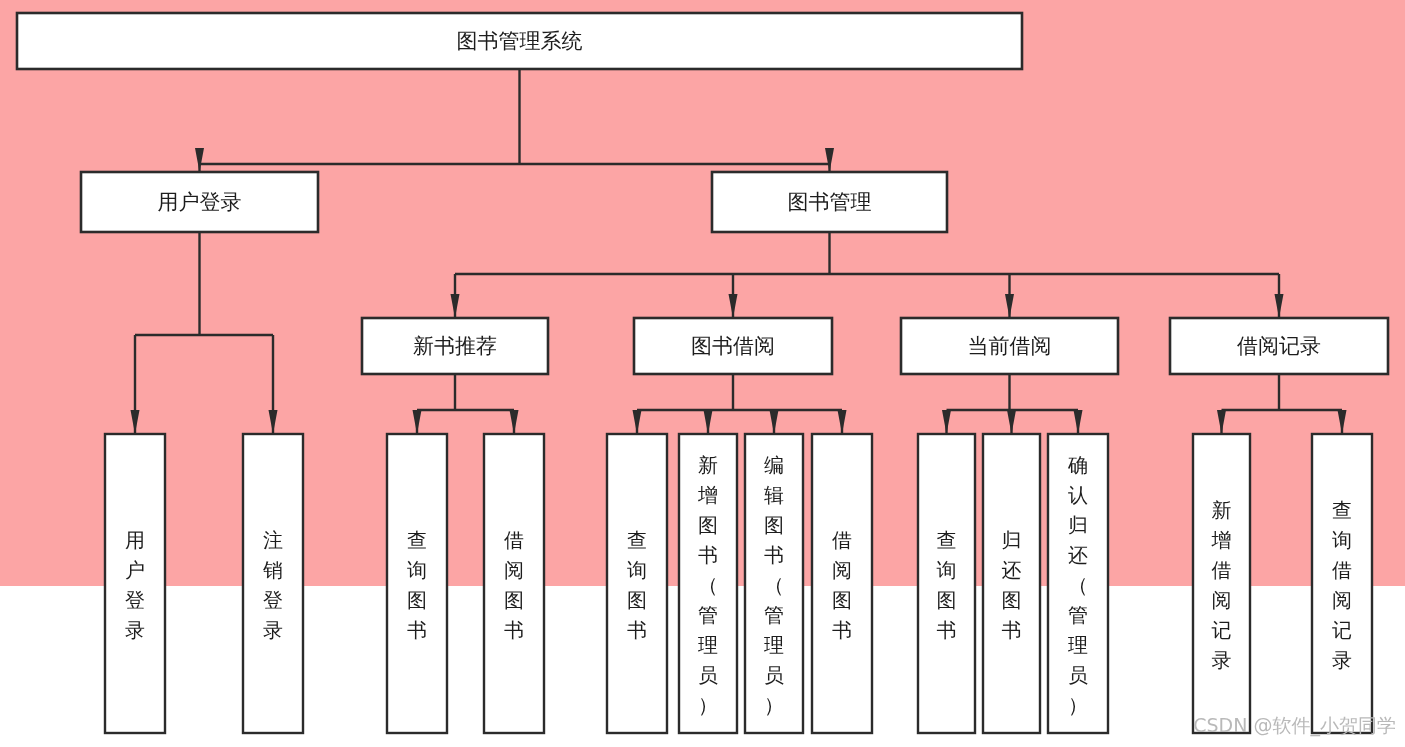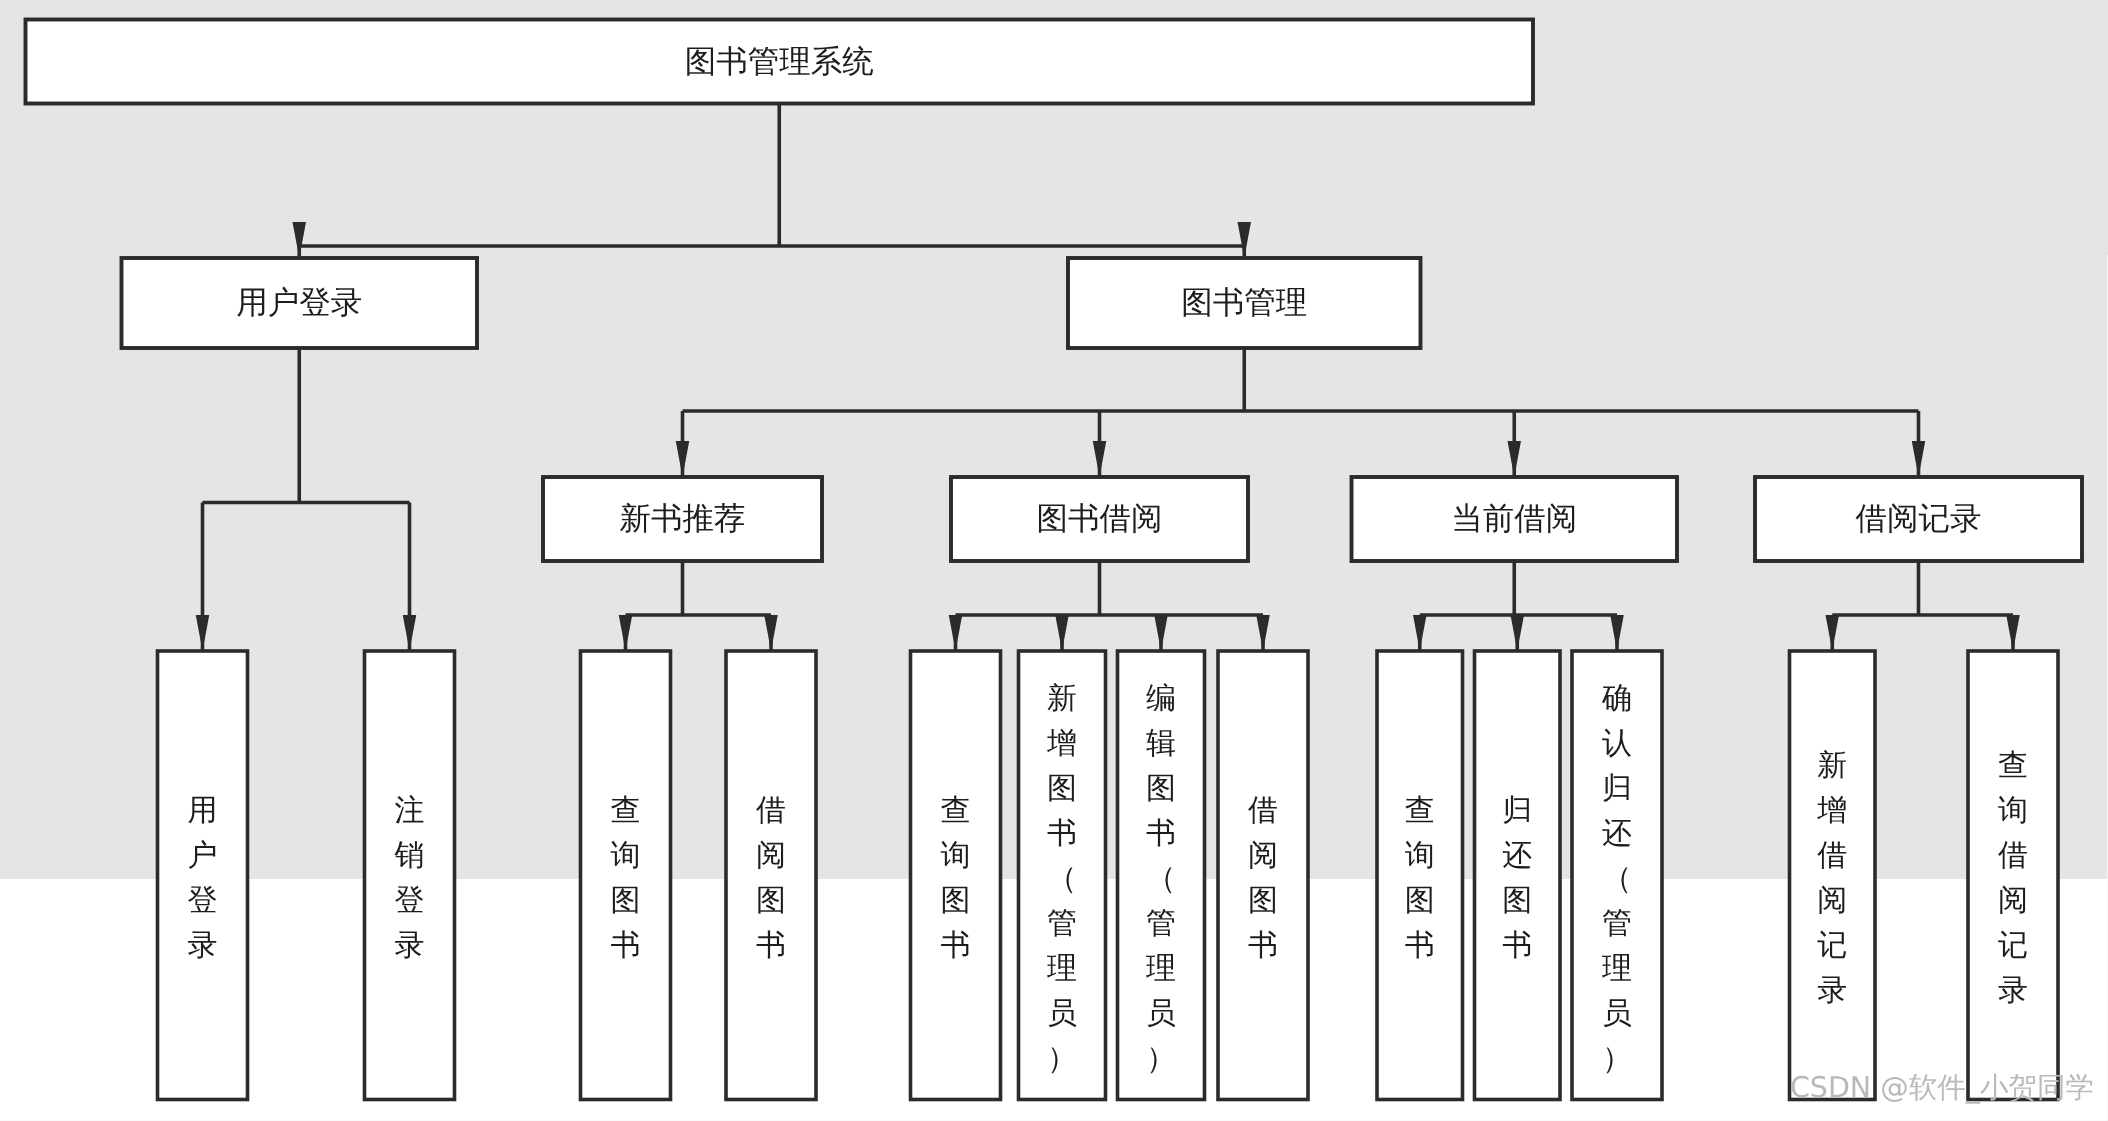--- a/index.html
+++ b/index.html
@@ -11,21 +11,21 @@
   body {
     width: 1405px;
     height: 747px;
     font-family: "DejaVu Sans", "Liberation Sans", sans-serif;
     overflow: hidden;
   }
   #diagram-root {
     position: relative;
     width: 1405px;
     height: 586px;
-    background: #e5e5e5;
+    background: #fca5a5;
   }
   svg#tree-svg {
     position: absolute;
     left: 0;
     top: 0;
     width: 1405px;
     height: 747px;
     display: block;
   }
   .node-rect {

